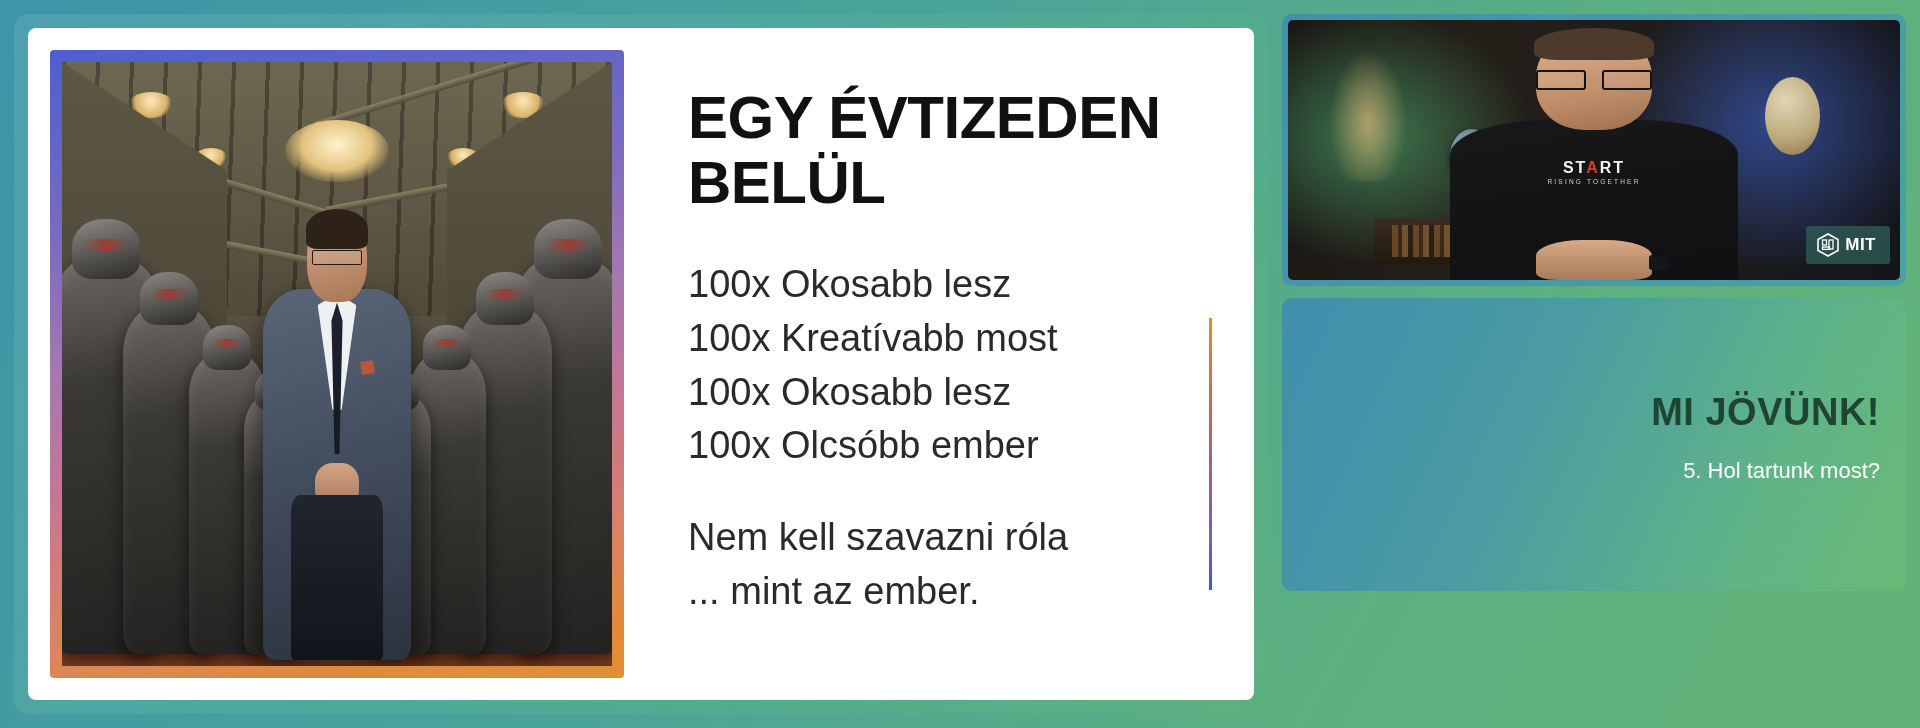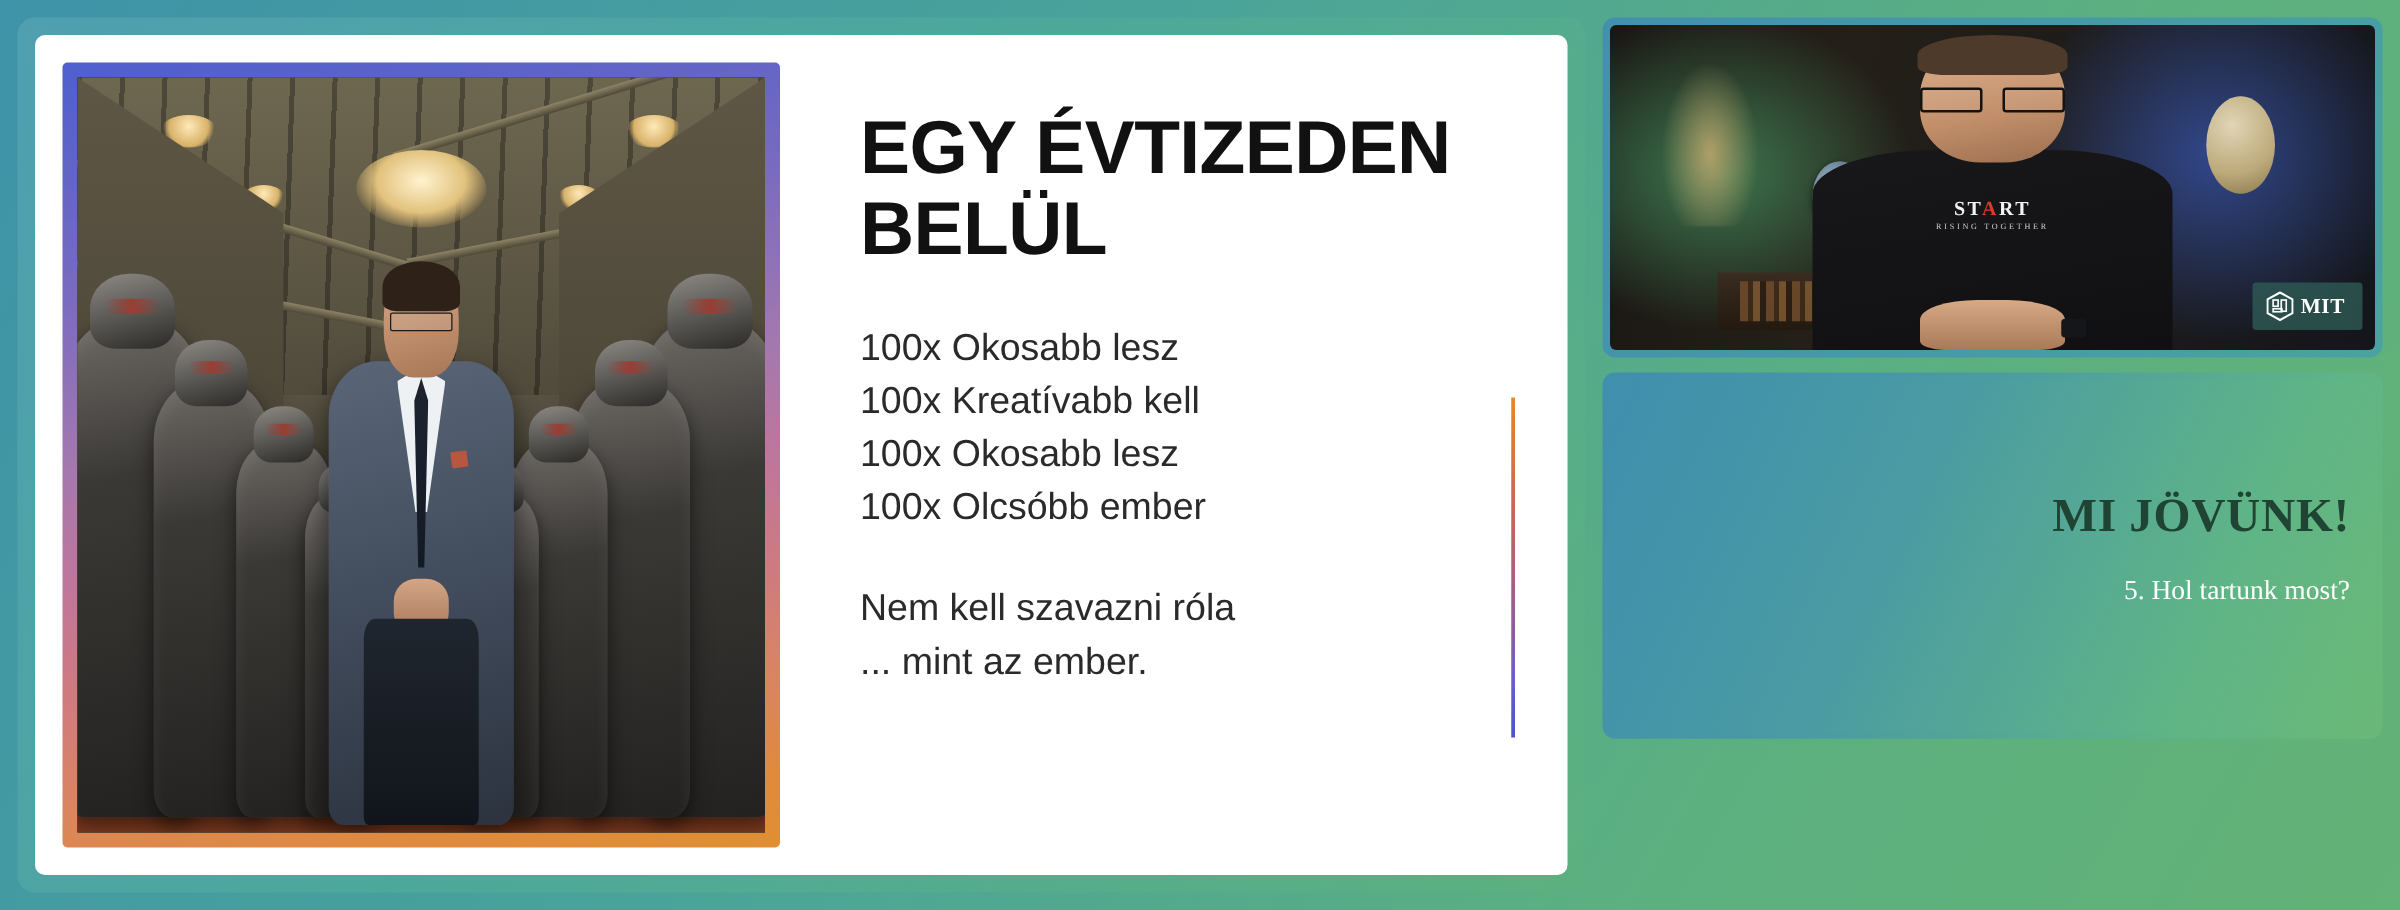--- a/index.html
+++ b/index.html
@@ -184,21 +184,21 @@
     font-size: 60px;
     font-weight: 700;
     line-height: 1.08;
     letter-spacing: -0.5px;
     color: #111111;
     max-width: 520px;
   }
   .slide-list { margin-top: 42px; }
   .slide-list-item,
   .slide-outro-line {
-    font-size: 30px;
+    font-size: 38px;
     font-weight: 400;
     line-height: 1.42;
     color: #2a2a2a;
     white-space: nowrap;
   }
   .slide-outro { margin-top: 38px; }
   .accent-rule {
     position: absolute;
     right: 42px;
     top: 290px;
@@ -207,21 +207,20 @@
     background: linear-gradient(#e08a2e 0%, #c66a53 30%, #a55c86 58%, #6f5fc4 82%, #4a55c7 100%);
   }
 
   
   .right-col {
     flex: 1 1 auto;
     display: flex;
     flex-direction: column;
     gap: 12px;
     height: 577px;
-    font-family: Liberation Serif, serif;
   }
 
   
   .cam-tile {
     position: relative;
     height: 272px;
     border-radius: 10px;
     background: linear-gradient(120deg, #4390ae, #49a3a0);
     padding: 6px;
     flex: none;
@@ -407,21 +406,21 @@
             </div>
           </div>
         </div>
       </div>
 
       <div class="slide-text">
         <h1 class="slide-title">EGY ÉVTIZEDEN BELÜL</h1>
 
         <div class="slide-list">
           <div class="slide-list-item">100x Okosabb lesz</div>
-          <div class="slide-list-item">100x Kreatívabb kell</div>
+          <div class="slide-list-item">100x Kreatívabb most</div>
           <div class="slide-list-item">100x Okosabb lesz</div>
           <div class="slide-list-item">100x Olcsóbb ember</div>
         </div>
 
         <div class="slide-outro">
           <div class="slide-outro-line">Nem kell szavazni róla</div>
           <div class="slide-outro-line">... mint az ember.</div>
         </div>
 
         <div class="accent-rule"></div>

